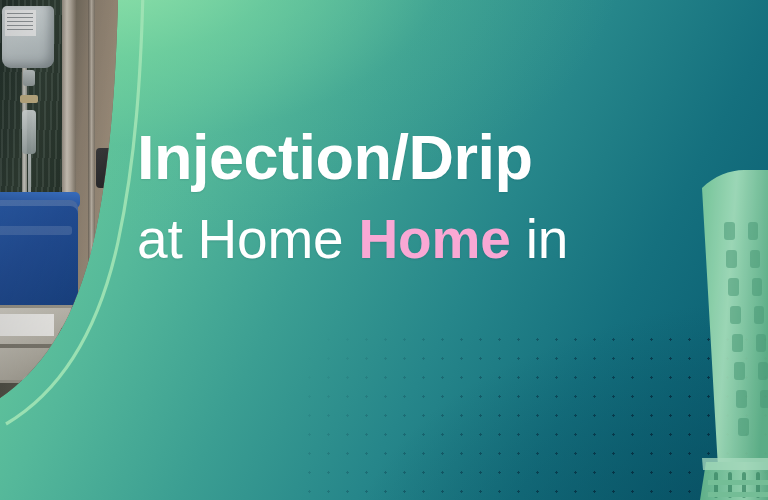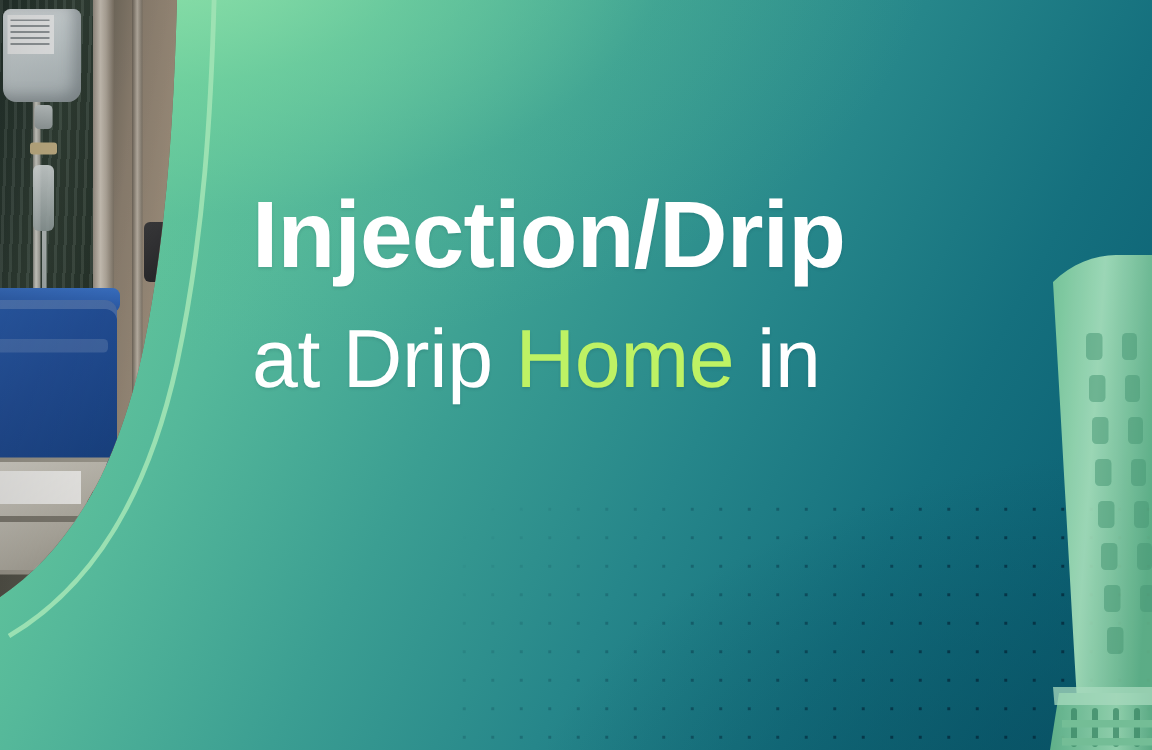--- a/index.html
+++ b/index.html
@@ -203,43 +203,42 @@
   }
 
   
   .accent-curve{position:absolute;left:0;top:0;width:240px;height:500px;}
 
   
   .headline{
     position:absolute;
     left:137px;top:118px;
     width:600px;
-    margin-left:31px;
   }
   .line{
     margin:0;
     color:#ffffff;
     letter-spacing:-.5px;
     white-space:nowrap;
     text-shadow:0 1px 2px rgba(0,50,60,.13);
   }
   .line-1{
     font-size:63px;
     font-weight:700;
     line-height:78px;
   }
   .line-2{
     font-size:55px;
     font-weight:400;
     line-height:86px;
     letter-spacing:-.2px;
   }
   .line-2 .hl{
-    font-weight:400;
-    color:#bef264;
+    font-weight:700;
+    color:#f9a8d4;
   }
   .line-3{
     font-size:61px;
     font-weight:700;
     line-height:82px;
   }
 </style>
 </head>
 <body>
 
@@ -327,16 +326,16 @@
       </div>
     </div>
 
     <svg class="accent-curve" viewBox="0 0 240 500">
       <path d="M143,-10 C141,72 136,158 118,242 C98,334 60,392 6,424" fill="none" stroke="#9fe3b4" stroke-width="3.2" opacity=".92"></path>
     </svg>
   </div>
 
   <div class="headline">
     <div class="line line-1">Injection/Drip</div>
-    <div class="line line-2"><span>at Drip </span><span class="hl">Home</span><span> in</span></div>
+    <div class="line line-2"><span>at Home </span><span class="hl">Home</span><span> in</span></div>
   </div>
 
 </div>
 
 </body></html>

